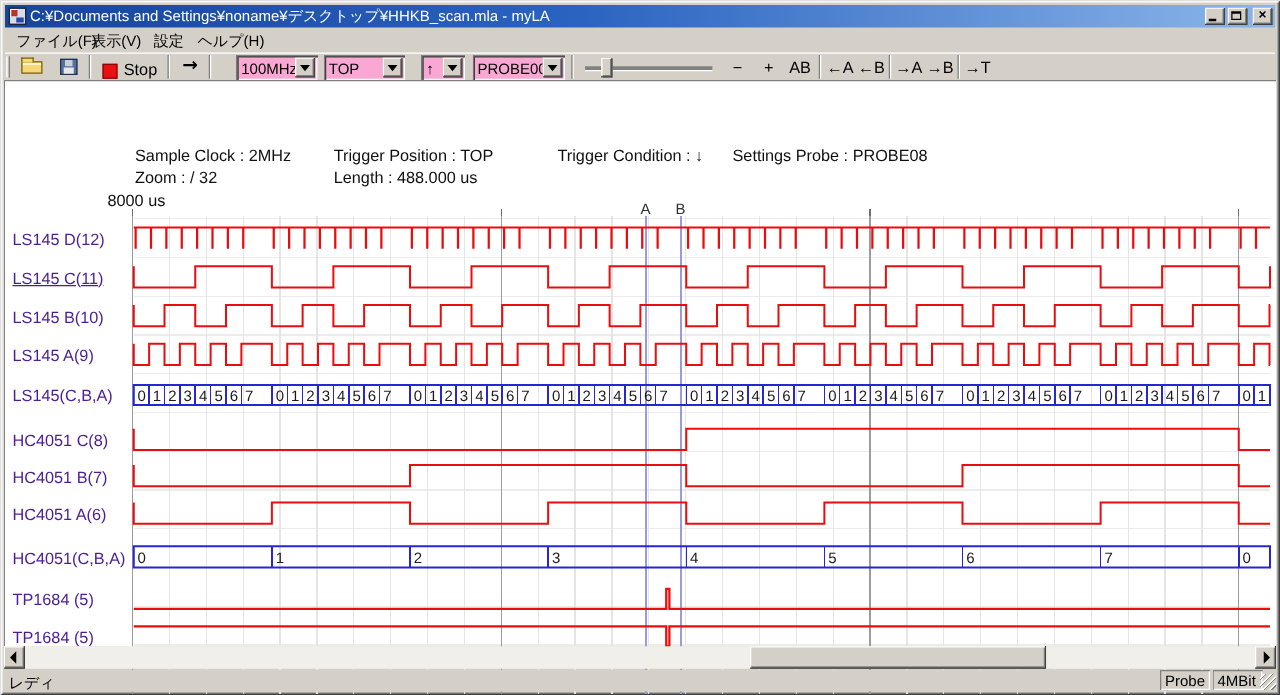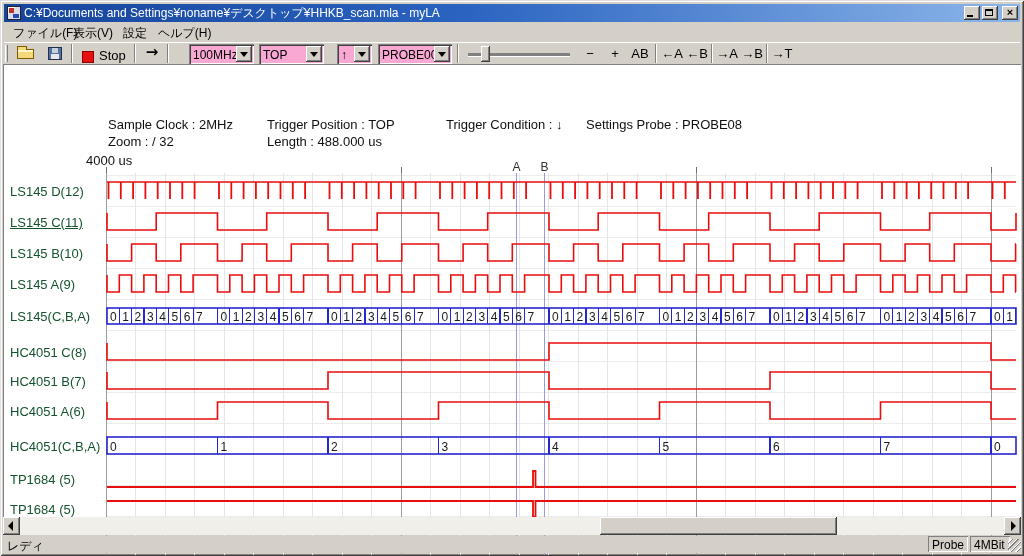--- a/index.html
+++ b/index.html
@@ -49,21 +49,21 @@
   .slider{position:absolute;left:464px;top:1px;width:102px;height:19px;}
   .slider .track{position:absolute;left:0;right:0;top:9px;height:3px;background:#808080;box-shadow:0 1px 0 #fff;}
   .slider .handle{position:absolute;left:13px;top:2px;width:9px;height:16px;background:#d4d0c8;
     box-shadow:inset -1px -1px 0 #404040,inset 1px 1px 0 #fff,inset -2px -2px 0 #808080;}
   .tbtext{position:absolute;top:1px;height:19px;font-size:13px;line-height:19px;text-align:center;}
   
   .client{position:absolute;left:3px;top:64px;width:1018px;height:453px;background:#fff;
     box-shadow:inset 1px 1px 0 #808080,inset -1px -1px 0 #fff;}
   .overlay{position:absolute;left:0;top:0;width:1024px;height:556px;pointer-events:none;margin-top:40px;}
   .infotext{position:absolute;font-size:13px;white-space:nowrap;color:#101010;}
-  .chlabel{position:absolute;left:10px;font-size:13px;white-space:nowrap;color:#14532d;}
+  .chlabel{position:absolute;left:10px;font-size:13px;white-space:nowrap;color:#4c1d95;}
   svg text{font-family:"Liberation Sans",sans-serif;}
   
   .hscroll{position:absolute;left:3px;top:517px;width:1018px;height:18px;background:#f1efe9;}
   .sbtn{position:absolute;top:0;width:17px;height:18px;background:#d4d0c8;
     box-shadow:inset -1px -1px 0 #404040,inset 1px 1px 0 #fff,inset -2px -2px 0 #808080;}
   .sbtn.left{left:0;} .sbtn.right{right:0;}
   .sbtn .tri-l{position:absolute;left:5px;top:4px;border:5px solid transparent;border-right:5px solid #000;border-left:none;}
   .sbtn .tri-r{position:absolute;left:7px;top:4px;border:5px solid transparent;border-left:5px solid #000;border-right:none;}
   .sthumb{position:absolute;left:597px;top:0;width:237px;height:18px;background:#d4d0c8;
     box-shadow:inset -1px -1px 0 #404040,inset 1px 1px 0 #fff,inset -2px -2px 0 #808080;}
@@ -154,21 +154,21 @@
 
   <div class="client"></div>
 
   <div class="overlay">
     <span class="infotext" style="left:108px;top:77px">Sample Clock : 2MHz</span>
     <span class="infotext" style="left:267px;top:77px">Trigger Position : TOP</span>
     <span class="infotext" style="left:446px;top:77px">Trigger Condition : ↓</span>
     <span class="infotext" style="left:586px;top:77px">Settings Probe : PROBE08</span>
     <span class="infotext" style="left:108px;top:94px">Zoom : /  32</span>
     <span class="infotext" style="left:267px;top:94px">Length : 488.000 us</span>
-    <span class="infotext" style="left:86px;top:113px">4000 us</span>
+    <span class="infotext" style="left:86px;top:113px">8000 us</span>
     <div id="labels">
         <div class="chlabel" style="top: 143.5px;">LS145 D(12)</div>
         <div class="chlabel" style="top: 174.5px; text-decoration: underline;">LS145 C(11)</div>
         <div class="chlabel" style="top: 205.5px;">LS145 B(10)</div>
         <div class="chlabel" style="top: 236.5px;">LS145 A(9)</div>
         <div class="chlabel" style="top: 269px;">LS145(C,B,A)</div>
         <div class="chlabel" style="top: 304.5px;">HC4051 C(8)</div>
         <div class="chlabel" style="top: 333.5px;">HC4051 B(7)</div>
         <div class="chlabel" style="top: 363.5px;">HC4051 A(6)</div>
         <div class="chlabel" style="top: 398.5px;">HC4051(C,B,A)</div>

